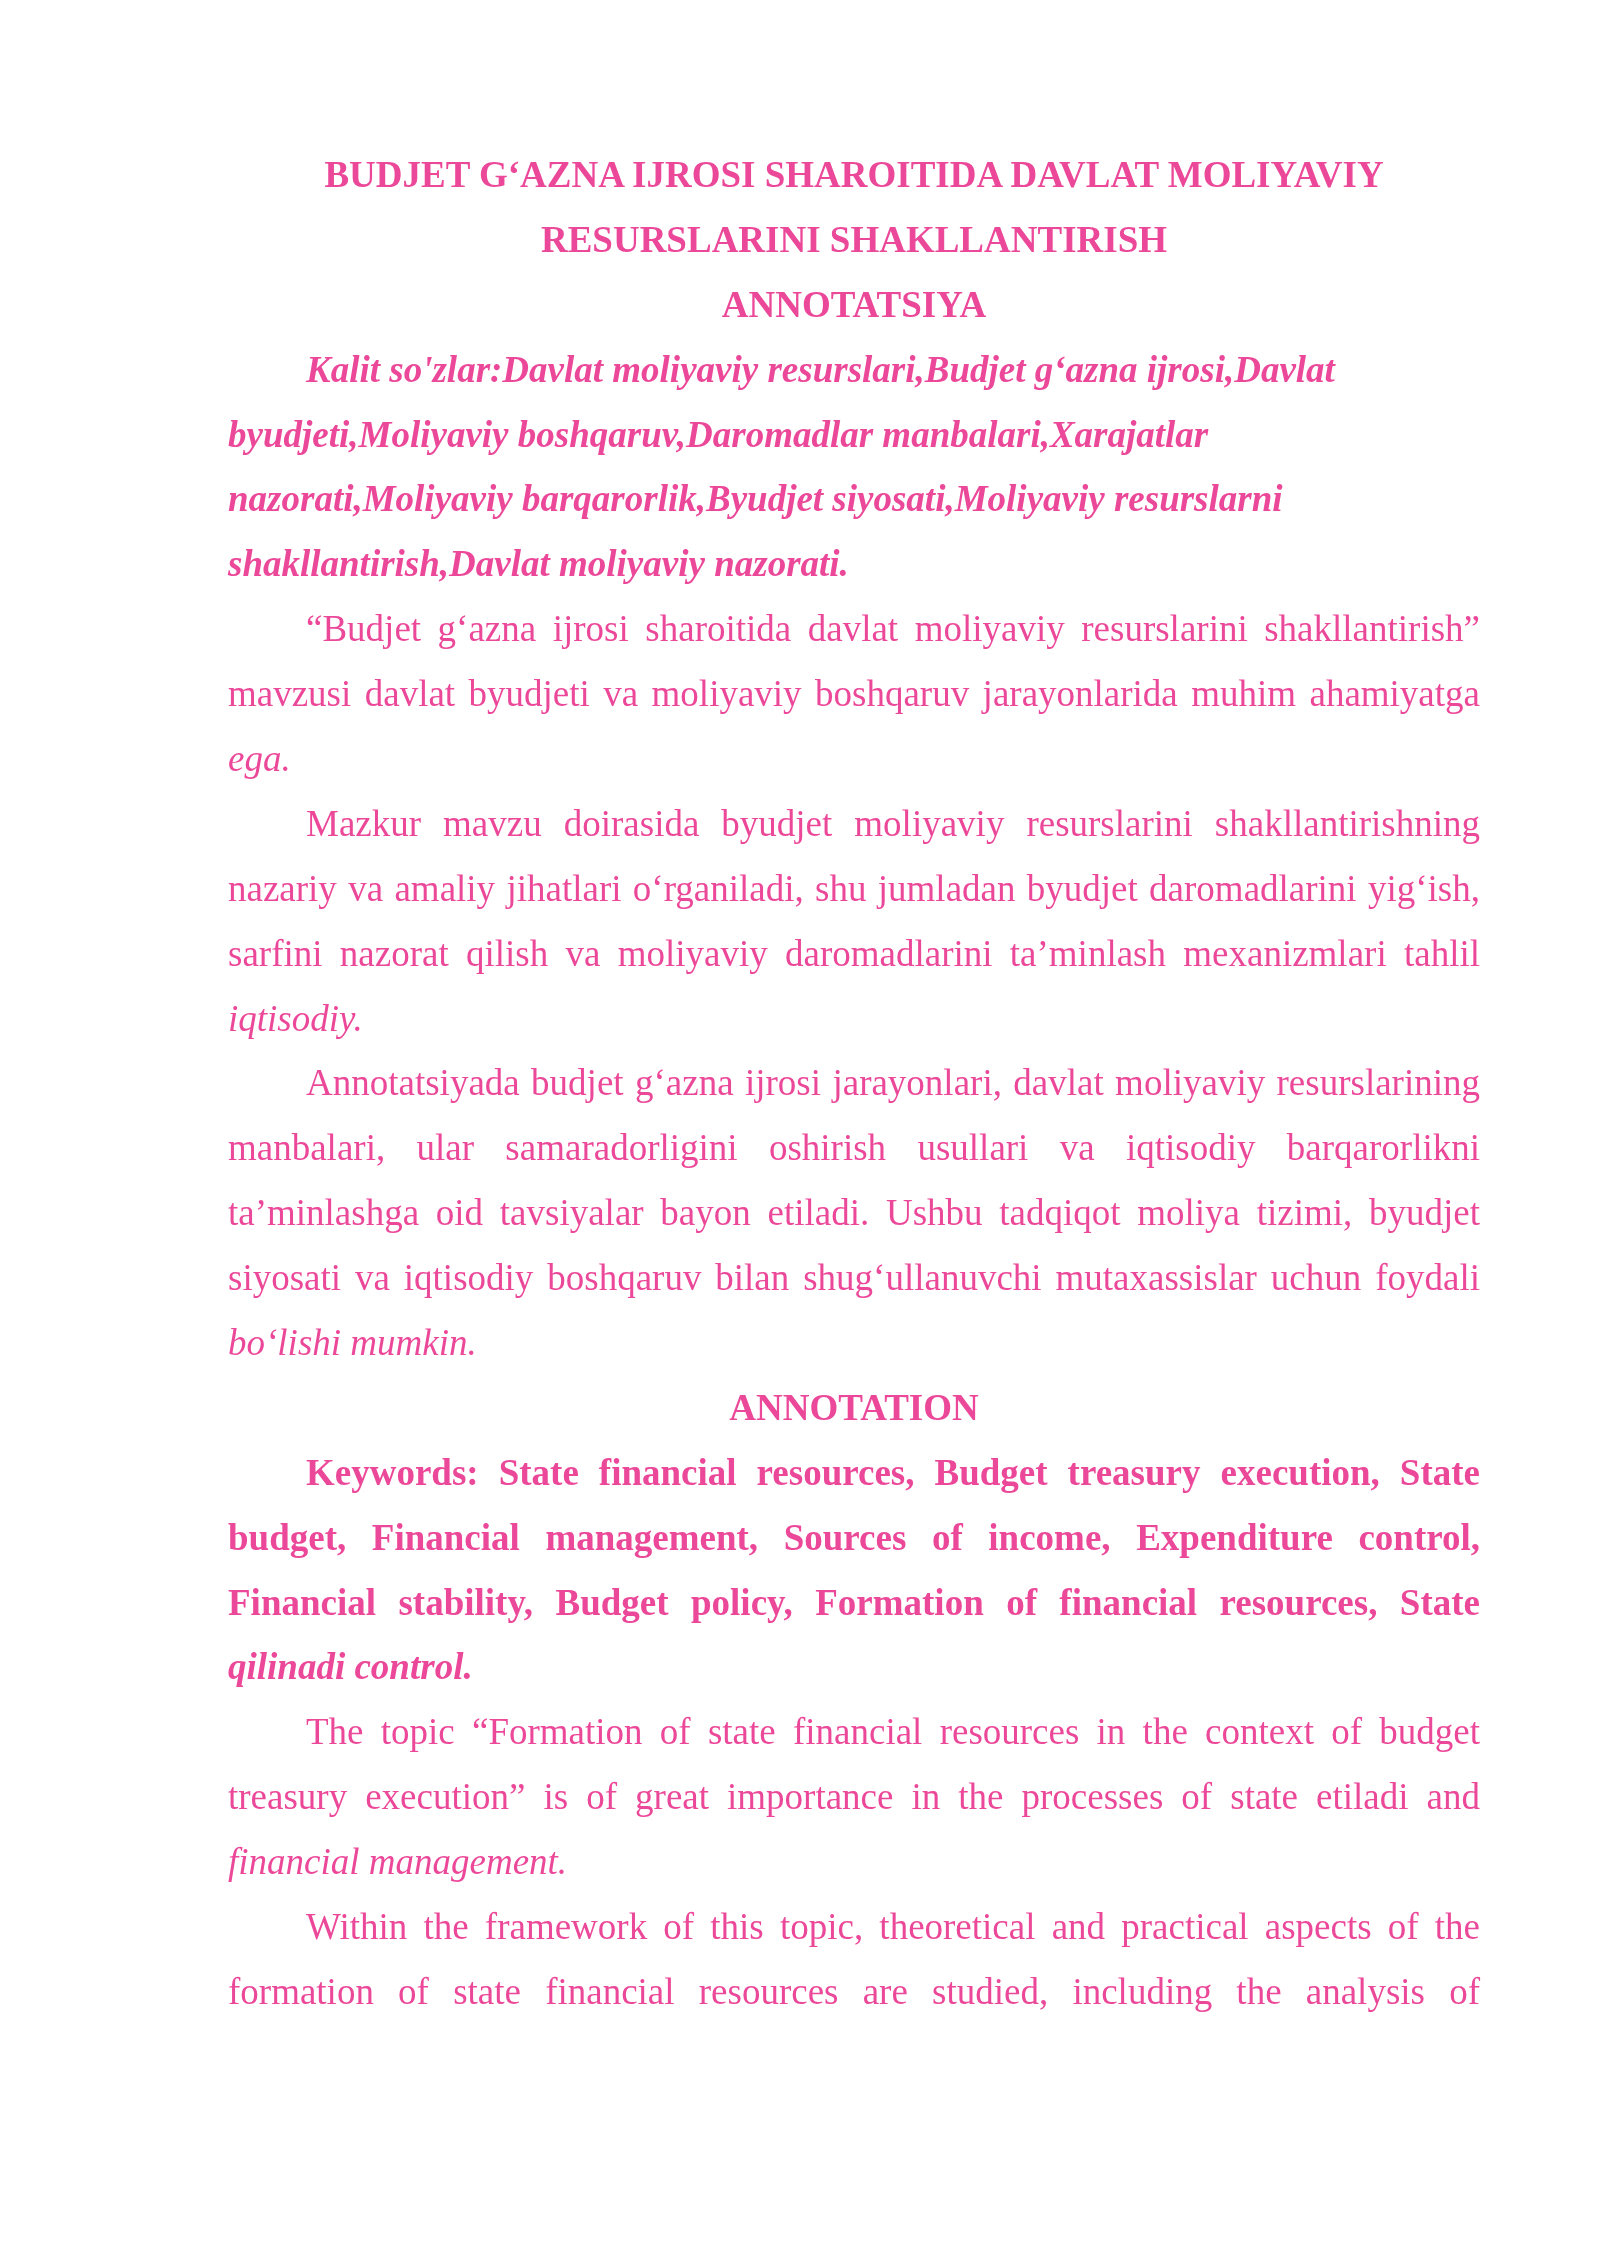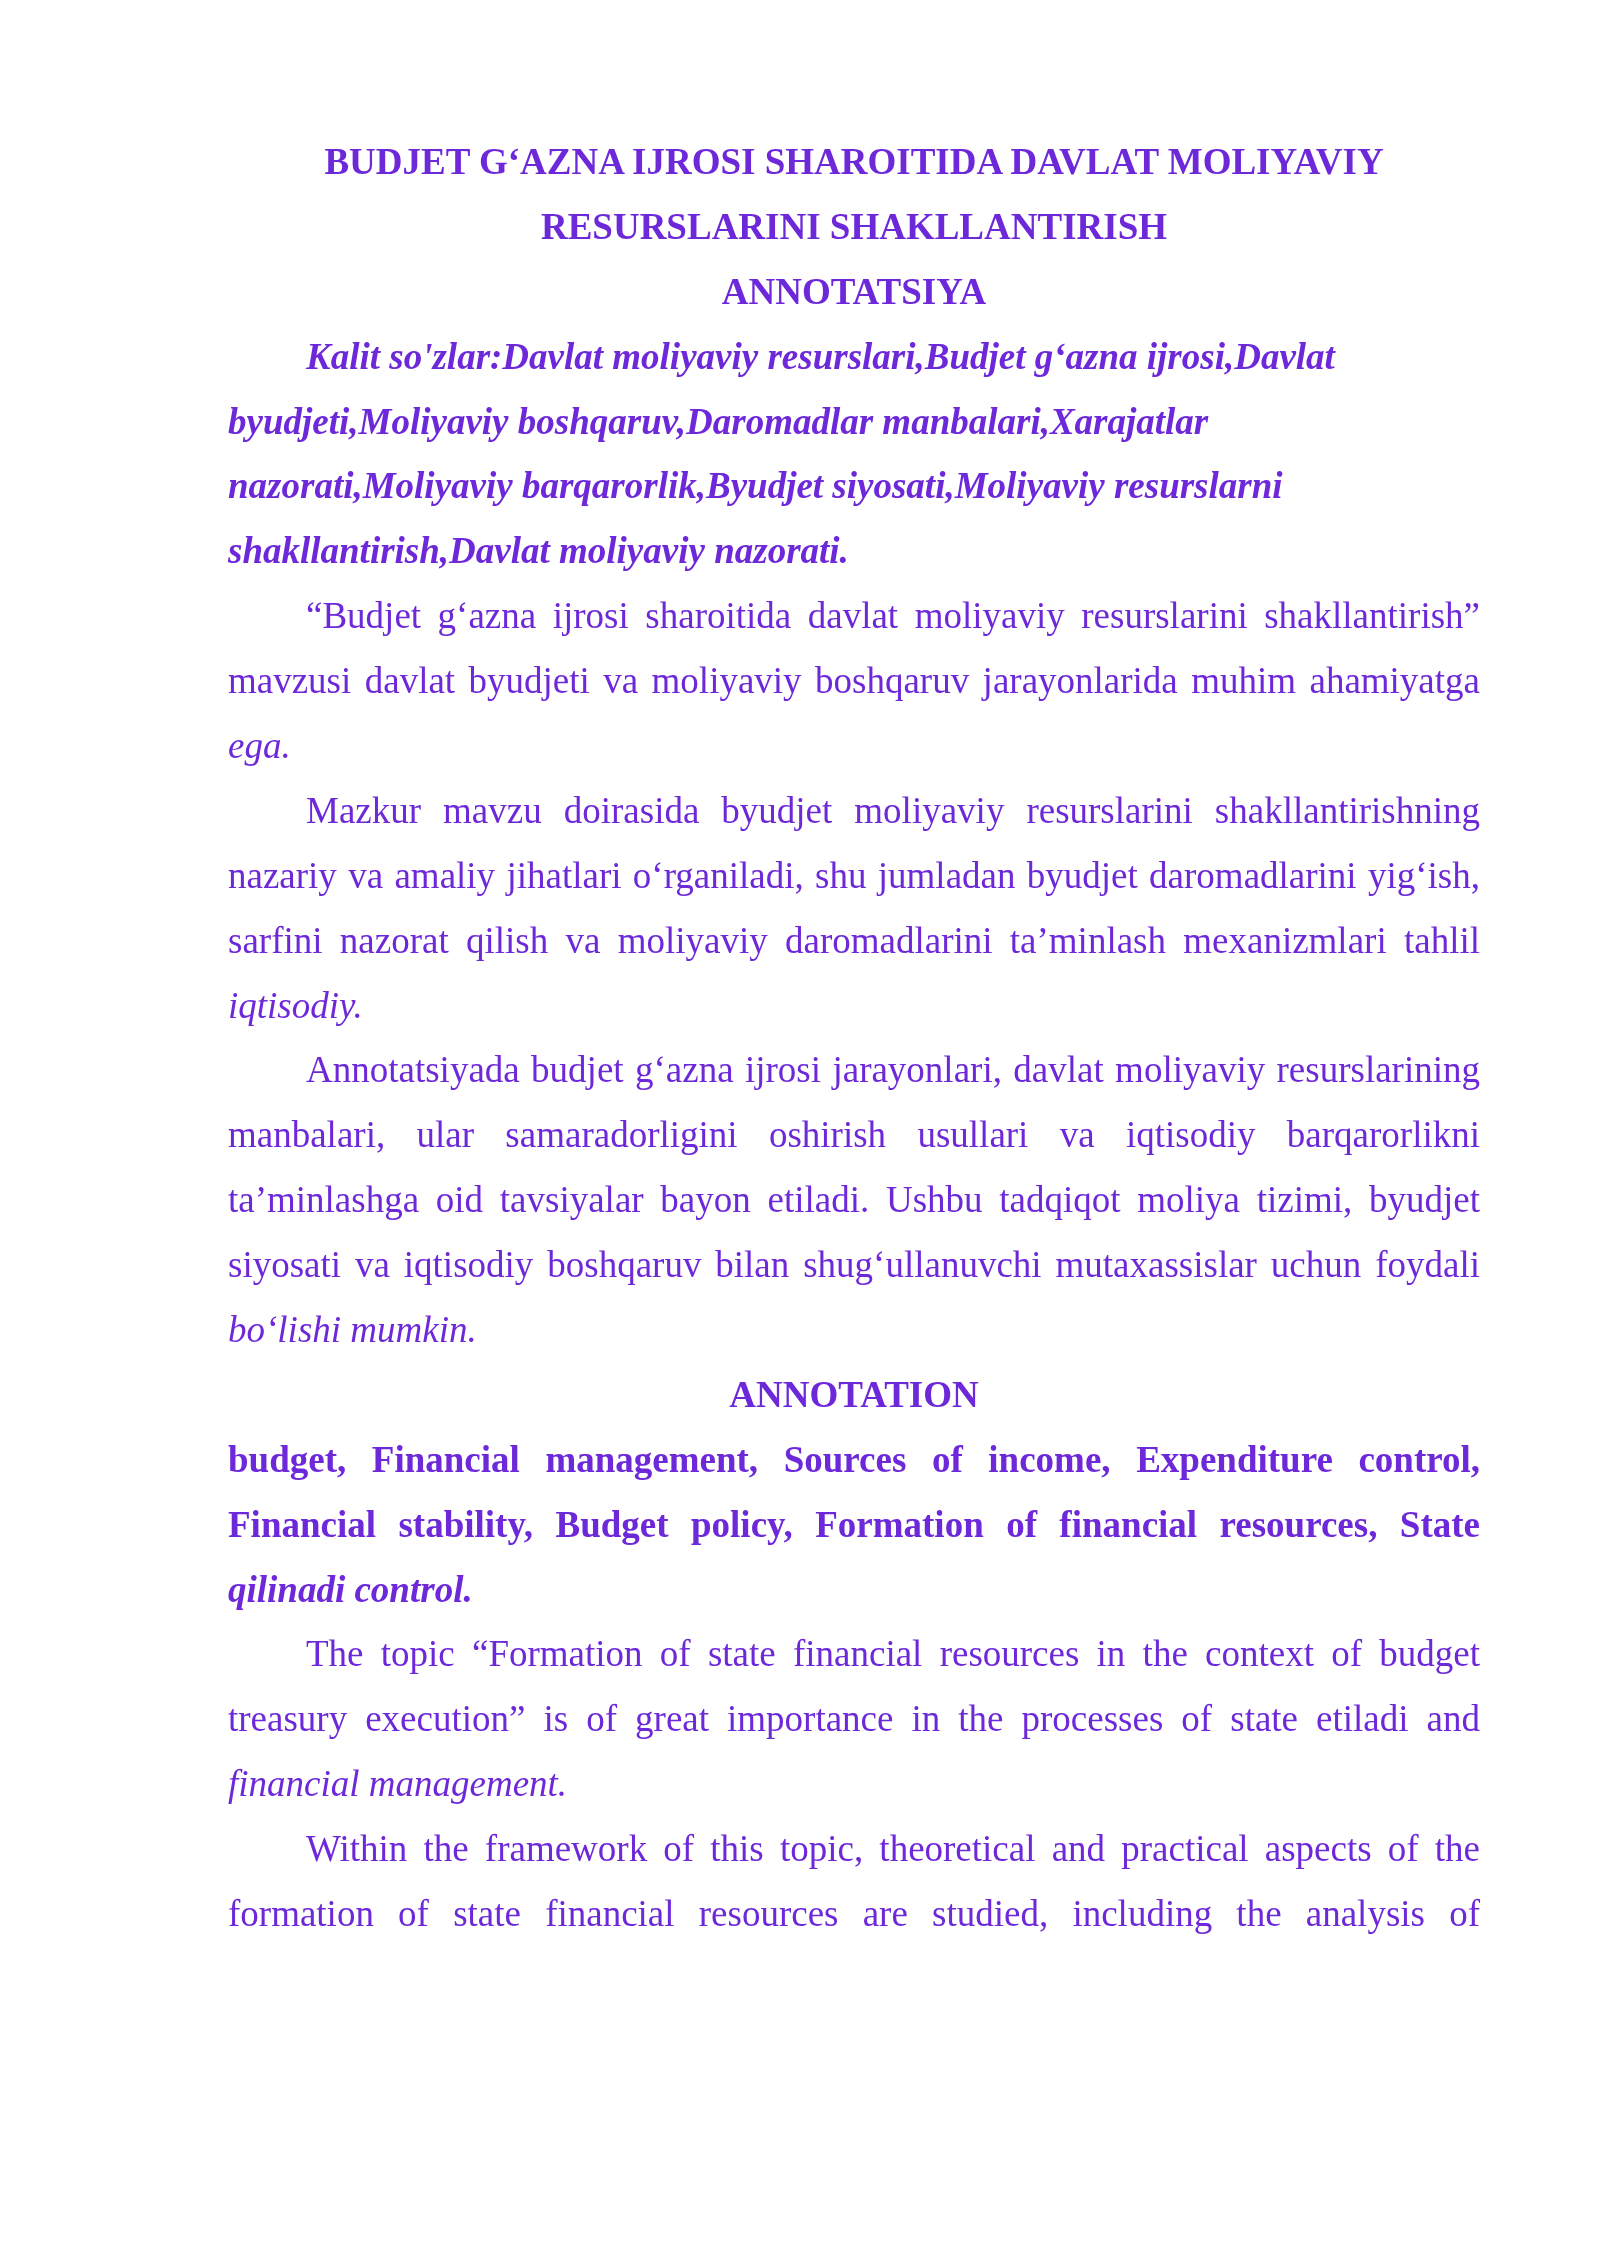--- a/index.html
+++ b/index.html
@@ -6,26 +6,26 @@
   .page{
     position:relative;
     width:1600px;
     height:2262px;
     background:#ffffff;
     overflow:hidden;
   }
   .content{
     position:absolute;
     left:228px;
-    top:130px;
+    top:143px;
     width:1252px;
     font-family:"Liberation Serif","DejaVu Serif",serif;
     font-size:37px;
     line-height:64.9px;
-    color:#6d28d9;
+    color:#ec4899;
   }
   .ln{height:64.9px;}
   
   .c{text-align:center;font-weight:bold;}
   
   .j{text-align:justify;text-align-last:justify;}
   
   .l{text-align:left;font-style:italic;}
   
   .kw{font-weight:bold;}
@@ -69,20 +69,21 @@
       <div class="ln j ind">Annotatsiyada budjet g‘azna ijrosi jarayonlari, davlat moliyaviy resurslarining</div>
       <div class="ln j">manbalari, ular samaradorligini oshirish usullari va iqtisodiy barqarorlikni</div>
       <div class="ln j">ta’minlashga oid tavsiyalar bayon etiladi. Ushbu tadqiqot moliya tizimi, byudjet</div>
       <div class="ln j">siyosati va iqtisodiy boshqaruv bilan shug‘ullanuvchi mutaxassislar uchun foydali</div>
       <div class="ln l">bo‘lishi mumkin.</div>
     </div>
 
     <div class="ln c">ANNOTATION</div>
 
     <div>
+      <div class="ln j kw ind">Keywords: State financial resources, Budget treasury execution, State</div>
       <div class="ln j kw">budget, Financial management, Sources of income, Expenditure control,</div>
       <div class="ln j kw">Financial stability, Budget policy, Formation of financial resources, State</div>
       <div class="ln l kw">qilinadi control.</div>
     </div>
 
     <div>
       <div class="ln j ind">The topic “Formation of state financial resources in the context of budget</div>
       <div class="ln j">treasury execution” is of great importance in the processes of state etiladi and</div>
       <div class="ln l">financial management.</div>
     </div>

